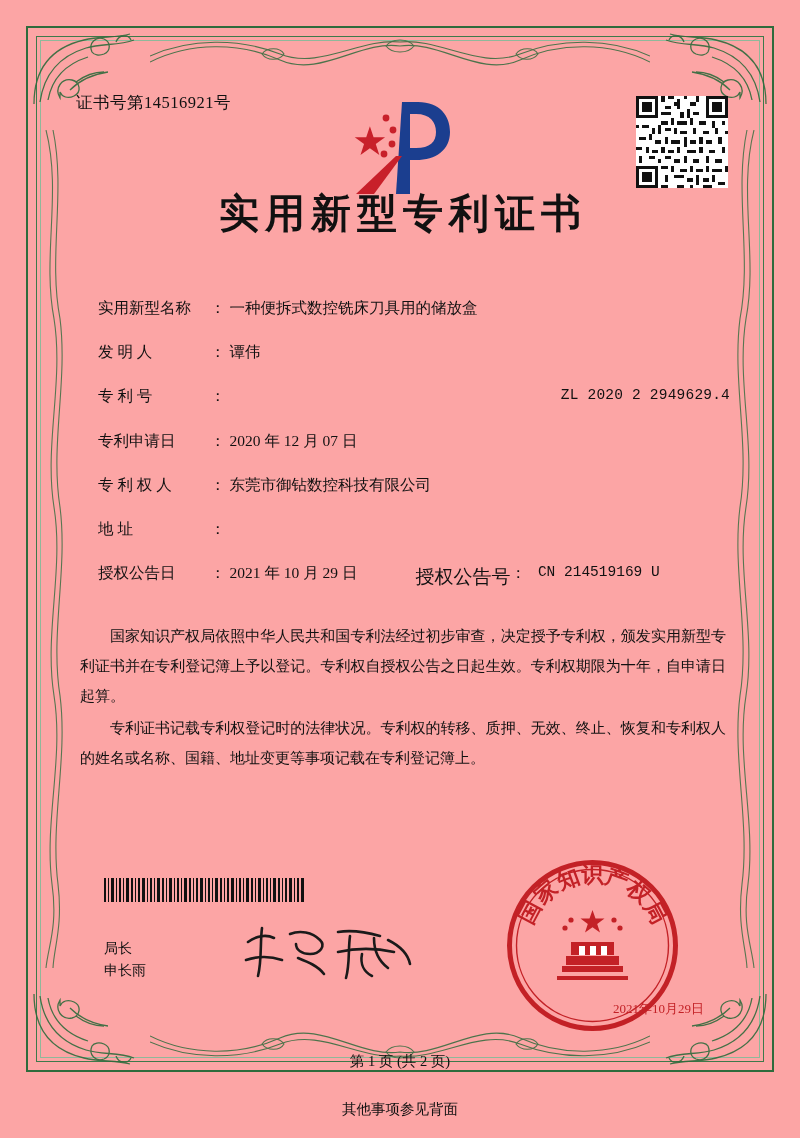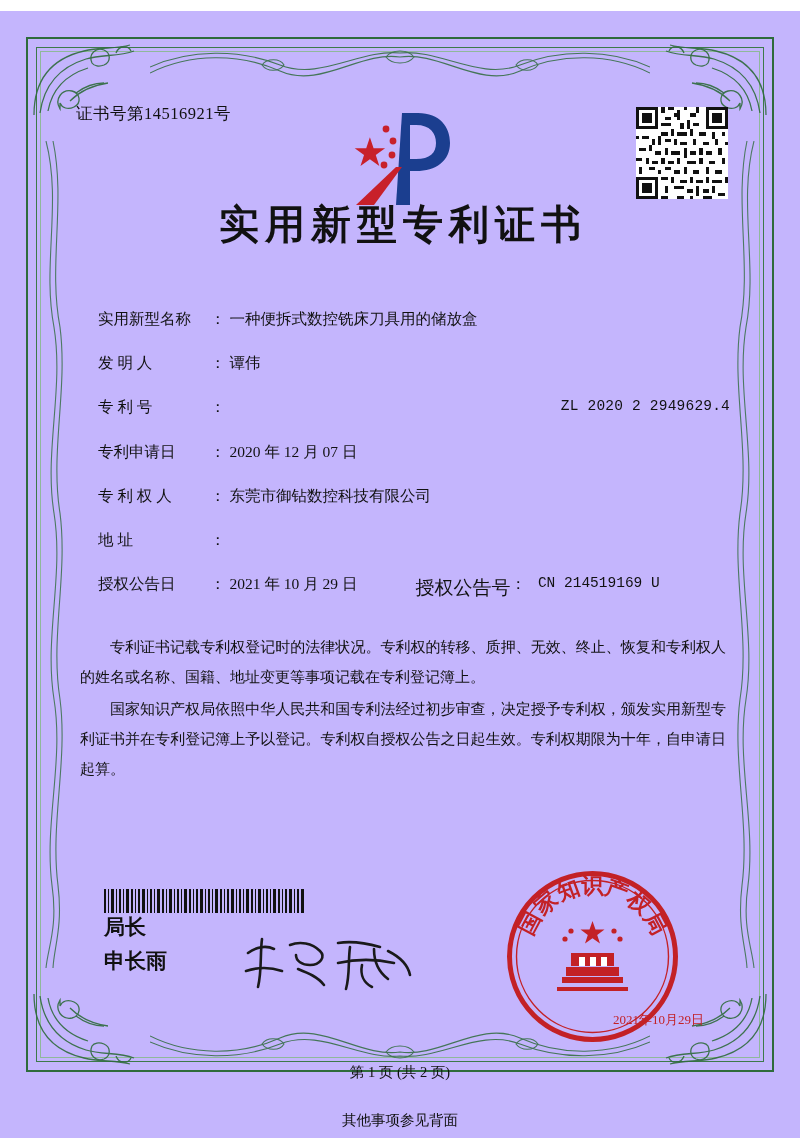--- a/index.html
+++ b/index.html
@@ -12,22 +12,21 @@
     height: 1138px;
     font-family: "Liberation Serif", "DejaVu Serif", serif;
     color: #111;
     position: relative;
     overflow: hidden;
   }
 
   .page {
     position: absolute;
     inset: 0;
-    background: #c4b5fd;
-    margin-top: 11px;
+    background: #fca5a5;
   }
 
   
   .border-outer {
     position: absolute;
     left: 26px;
     top: 26px;
     right: 26px;
     bottom: 66px;
     border: 2px solid #2f6b3c;
@@ -185,24 +184,23 @@
     position: absolute;
     left: 104px;
     top: 878px;
     width: 200px;
     height: 24px;
   }
 
   .signature-block {
     position: absolute;
     left: 104px;
-    top: 900px;
-    font-size: 21px;
+    top: 938px;
+    font-size: 14px;
     line-height: 1.6;
-    font-weight: bold;
   }
 
   .handwriting {
     position: absolute;
     left: 238px;
     top: 920px;
     width: 180px;
     height: 64px;
     color: #1a1a1a;
   }
@@ -505,22 +503,22 @@
         <div class="fcolon">：</div>
         <div class="fvalue">2021 年 10 月 29 日</div>
         <div class="second-label">授权公告号</div>
         <div class="fcolon">：</div>
         <div class="second-value">CN 214519169 U</div>
       </div>
 
     </div>
 
     <div class="paragraphs">
+      <p>国家知识产权局依照中华人民共和国专利法经过初步审查，决定授予专利权，颁发实用新型专利证书并在专利登记簿上予以登记。专利权自授权公告之日起生效。专利权期限为十年，自申请日起算。</p>
       <p>专利证书记载专利权登记时的法律状况。专利权的转移、质押、无效、终止、恢复和专利权人的姓名或名称、国籍、地址变更等事项记载在专利登记簿上。</p>
-      <p>国家知识产权局依照中华人民共和国专利法经过初步审查，决定授予专利权，颁发实用新型专利证书并在专利登记簿上予以登记。专利权自授权公告之日起生效。专利权期限为十年，自申请日起算。</p>
     </div>
   </div>
 
   <div class="barcode">
     <svg viewBox="0 0 200 24" shape-rendering="crispEdges">
       <g fill="#111">
         <rect x="0" y="0" width="2" height="24"></rect>
           <rect x="4" y="0" width="1" height="24"></rect>
         <rect x="7" y="0" width="3" height="24"></rect>
           <rect x="12" y="0" width="1" height="24"></rect>

